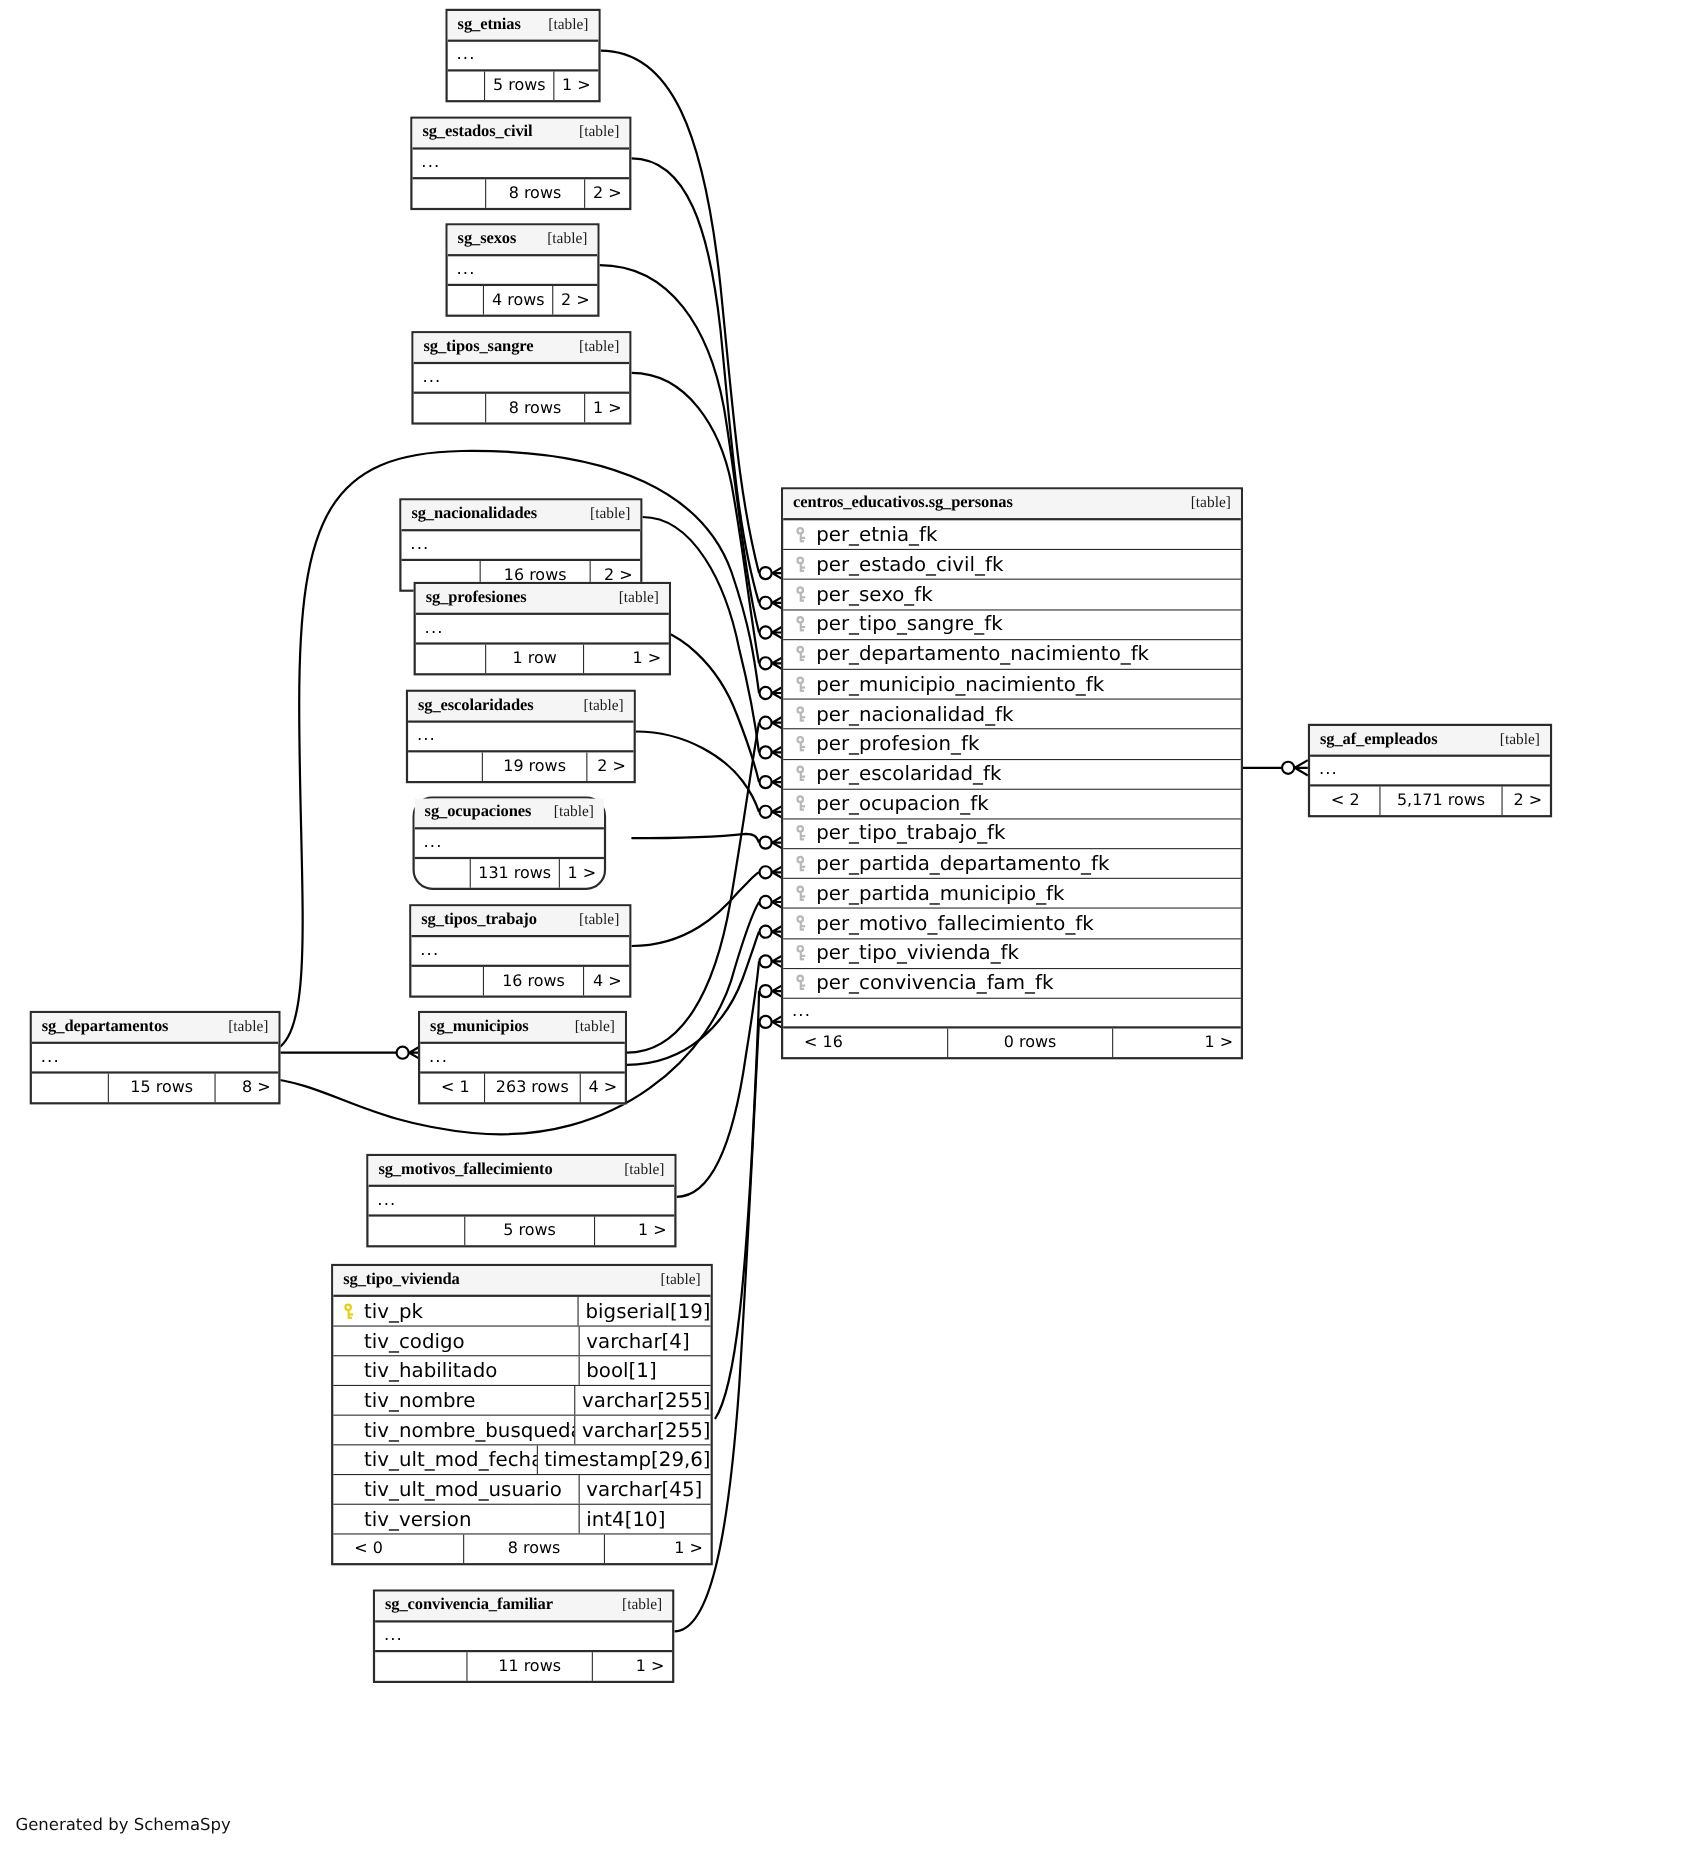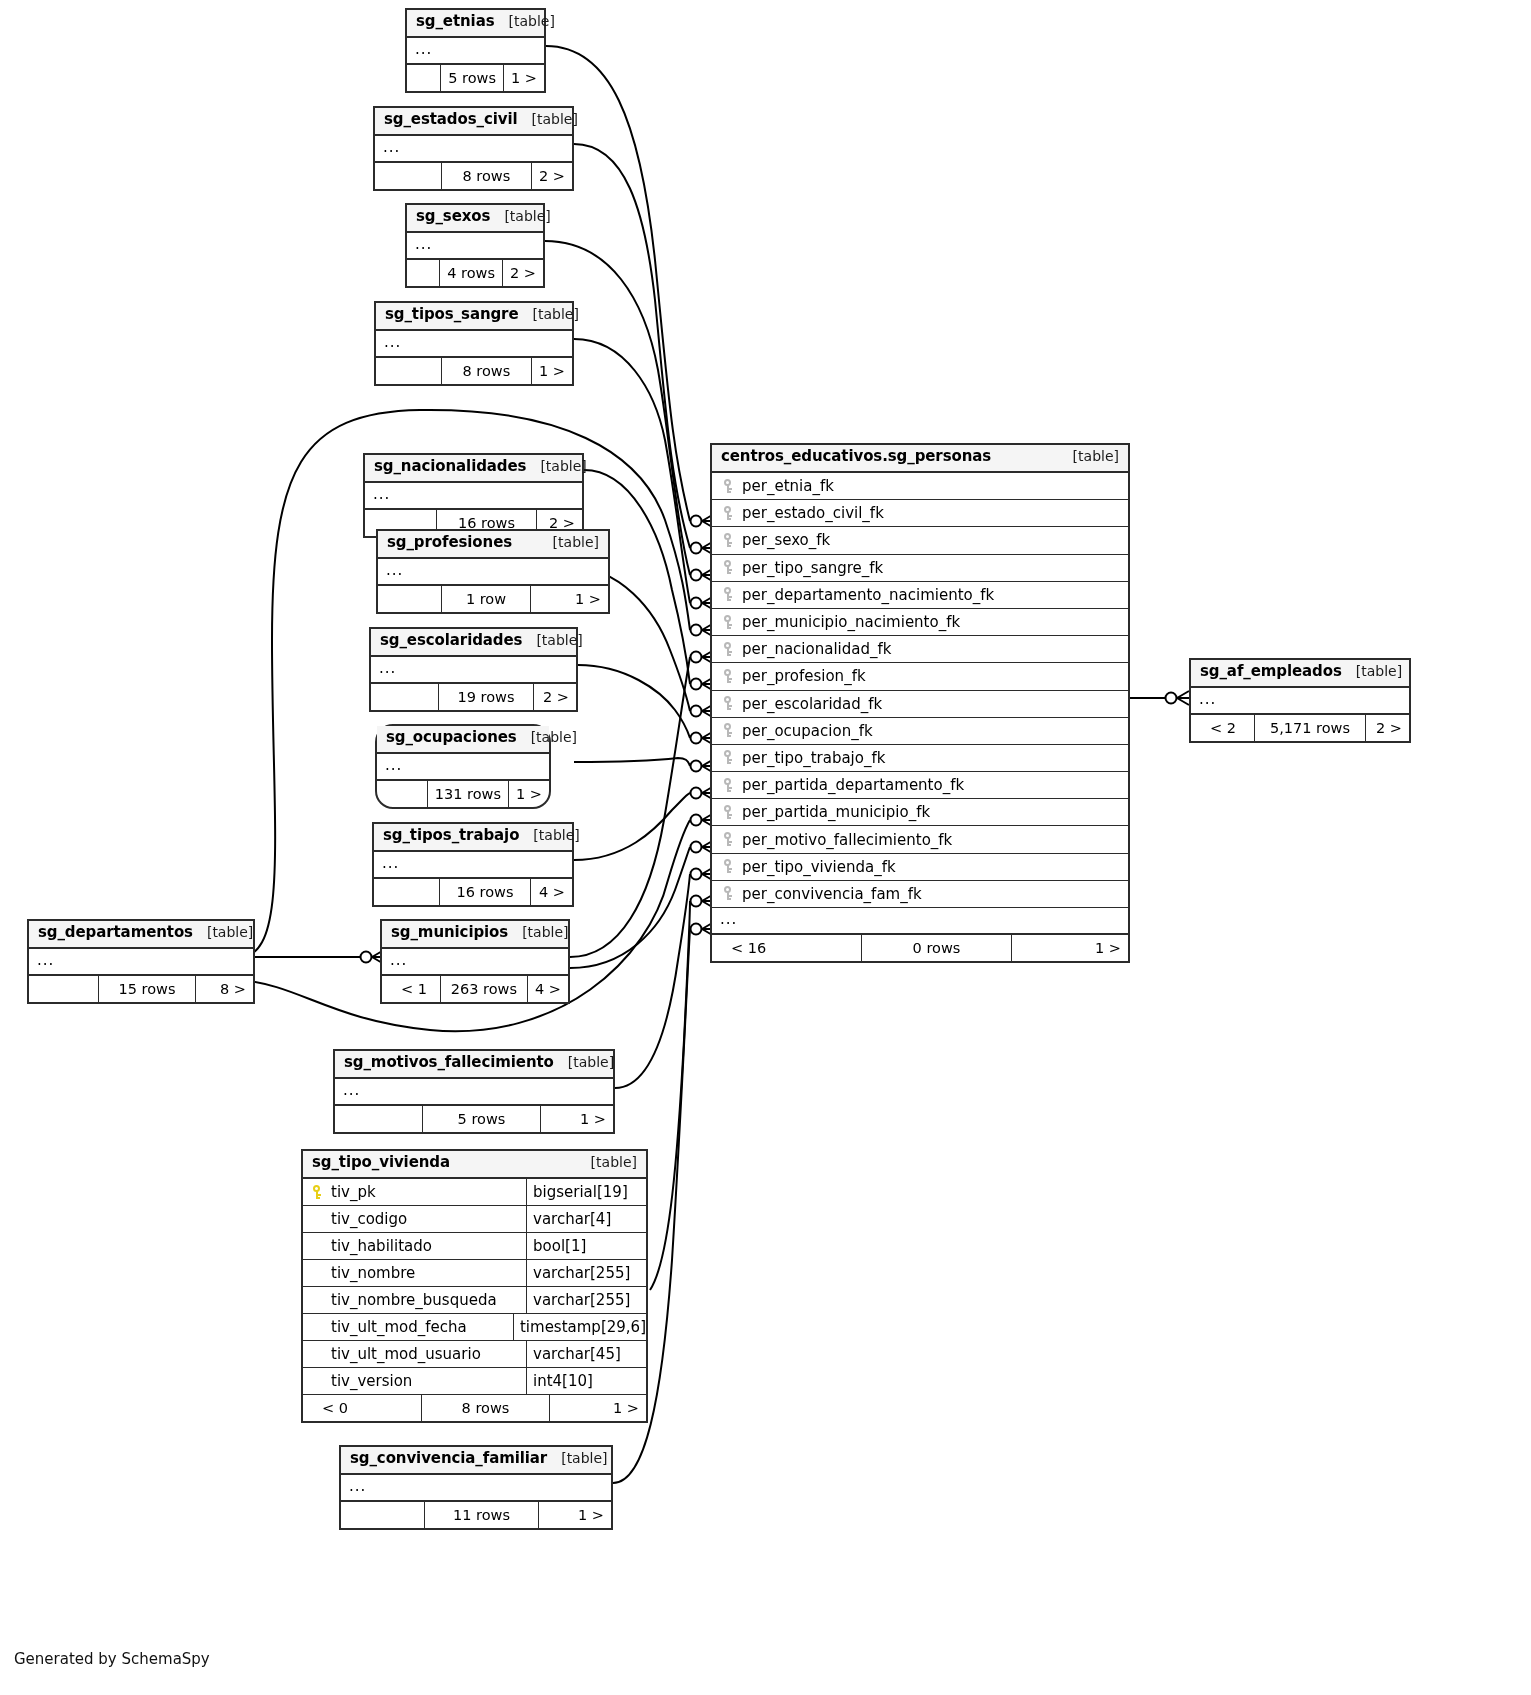--- a/index.html
+++ b/index.html
@@ -26,26 +26,27 @@
   .tbl {
     position: absolute;
     border: 2px solid #2b2b2b;
     background: #ffffff;
     font-size: 15px;
     color: #000000;
     z-index: 5;
   }
   .tbl .hdr {
     display: flex;
-    align-items: center;
+    align-items: flex-end;
     justify-content: space-between;
     background: #f5f5f5;
     border-bottom: 2px solid #2b2b2b;
     padding: 0 9px 5px 9px;
     height: 28px;
+    font-family: Liberation Serif, serif;
   }
   .tbl .hdr .tname {
     font-weight: bold;
     font-size: 15px;
     white-space: nowrap;
     letter-spacing: -0.1px;
   }
   .tbl .hdr .ttype {
     font-size: 14px;
     color: #1a1a1a;
@@ -77,21 +78,21 @@
   .tbl .foot .c:last-child { border-right: none; }
   .tbl .foot .c.left  { justify-content: flex-start; }
   .tbl .foot .c.mid   { justify-content: center; }
   .tbl .foot .c.right { justify-content: flex-end; }
 
   
   .tbl .row {
     display: flex;
     border-bottom: 1.5px solid #2b2b2b;
     height: 27px;
-    font-size: 15px;
+    font-size: 18px;
   }
   .tbl .row .colname {
     display: flex;
     align-items: center;
     gap: 7px;
     padding-left: 8px;
     border-right: 1.5px solid #2b2b2b;
     white-space: nowrap;
     overflow: hidden;
   }

